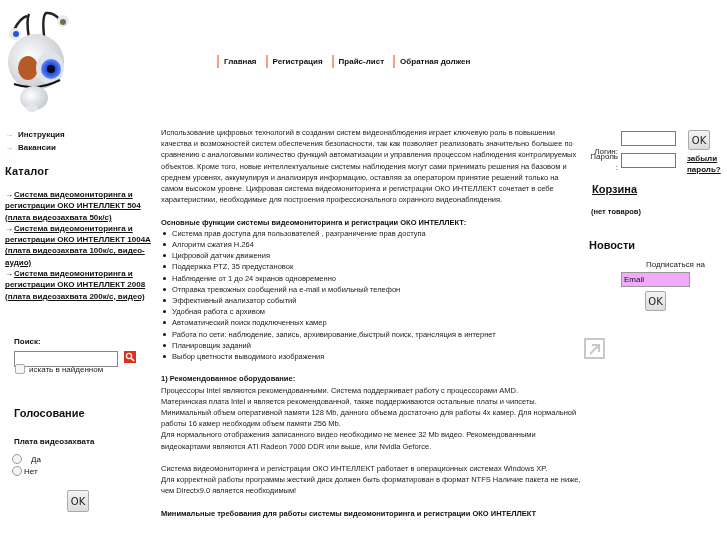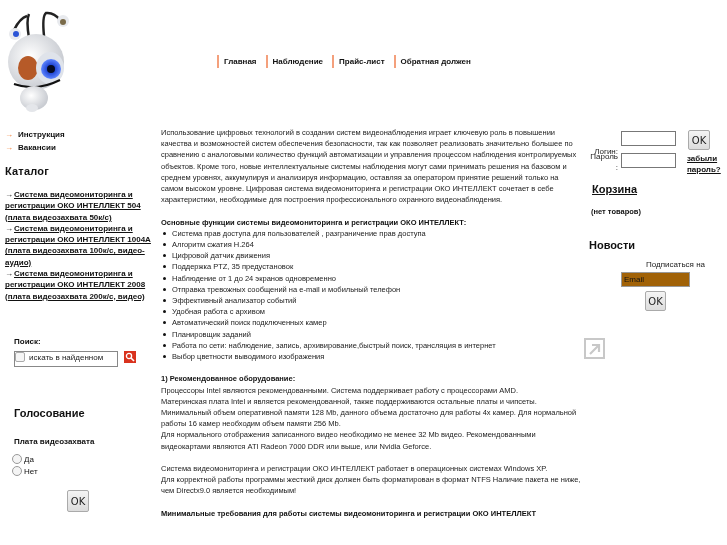--- a/index.html
+++ b/index.html
@@ -18,21 +18,21 @@
   .arrow-link .arr { color: #f07a2e; font-size: 8px; margin-right: 5px; }
   .h-catalog { position: absolute; left: 5px; top: 165px; font-size: 11px; font-weight: bold; letter-spacing: 0.2px; }
   .catalog { position: absolute; left: 5px; top: 189px; width: 150px; }
   .cat-item { font-size: 8px; font-weight: bold; line-height: 11.3px; }
   .cat-item .ar { font-weight: normal; margin-right: 1px; }
   .cat-item a { color: #111; text-decoration: underline; cursor: pointer; }
 
   .search-label { position: absolute; left: 14px; top: 337px; font-weight: bold; font-size: 8px; }
   .search-input { position: absolute; left: 14px; top: 351px; width: 104px; height: 16px; border: 1px solid #888; background: #fff; font-size: 8px; padding: 0 3px; }
   .search-btn { position: absolute; left: 124px; top: 351px; width: 12px; height: 12px; background: #d9321e; display: flex; align-items: center; justify-content: center; cursor: pointer; }
-  .search-within { position: absolute; left: 15px; top: 352px; display: flex; align-items: center; font-size: 8px; color: #222; }
+  .search-within { position: absolute; left: 15px; top: 364px; display: flex; align-items: center; font-size: 8px; color: #222; }
   .cbox { width: 10px; height: 10px; border: 1px solid #aaa; border-radius: 2px; background: #f6f6f6; margin-right: 4px; }
 
   .h-vote { position: absolute; left: 14px; top: 407px; font-size: 11px; font-weight: bold; }
   .vote-q { position: absolute; left: 14px; top: 437px; font-size: 8px; font-weight: bold; }
   .radio-row { position: absolute; left: 12px; display: flex; align-items: center; font-size: 8px; }
   .radio { width: 10px; height: 10px; border: 1px solid #999; border-radius: 50%; background: #f4f4f4; margin-right: 2px; }
   .ok-btn { position: absolute; border: 1px solid #aaa; border-radius: 2px; background: linear-gradient(#f4f4f4, #dcdcdc); font-size: 10px; color: #222; display: flex; align-items: center; justify-content: center; cursor: pointer; font-family: "DejaVu Sans", sans-serif; }
 
   
   .main { position: absolute; left: 161px; top: 127px; width: 420px; font-size: 7.5px; line-height: 11.2px; color: #222; }
@@ -44,21 +44,21 @@
   .gap { height: 11.2px; }
 
   
   .login-label { position: absolute; font-size: 8px; color: #222; text-align: right; }
   .login-input { position: absolute; width: 55px; height: 15px; border: 1px solid #777; background: #fff; }
   .forgot { position: absolute; left: 687px; top: 153px; font-size: 8px; font-weight: bold; text-decoration: underline; line-height: 11px; cursor: pointer; color: #111; }
   .h-cart { position: absolute; left: 592px; top: 183px; font-size: 11px; font-weight: bold; text-decoration: underline; cursor: pointer; }
   .cart-empty { position: absolute; left: 591px; top: 207px; font-size: 7.5px; font-weight: bold; }
   .h-news { position: absolute; left: 589px; top: 239px; font-size: 11px; font-weight: bold; }
   .subscribe-label { position: absolute; left: 608px; top: 260px; font-size: 8px; color: #222; padding-left: 38px; }
-  .email-input { position: absolute; left: 621px; top: 272px; width: 69px; height: 15px; border: 1px solid #999; background: #a16207; font-size: 8px; padding: 0 2px; color: #111; }
+  .email-input { position: absolute; left: 621px; top: 272px; width: 69px; height: 15px; border: 1px solid #999; background: #f0abfc; font-size: 8px; padding: 0 2px; color: #111; }
   .ext-icon { position: absolute; left: 584px; top: 338px; width: 21px; height: 21px; border: 2px solid #c8c8c8; display: flex; align-items: center; justify-content: center; }
 </style>
 </head>
 <body>
 
 <div class="logo">
   <svg width="70" height="112" viewBox="0 0 70 112">
     <defs>
       <radialGradient id="body" cx="40%" cy="40%" r="60%">
         <stop offset="0%" stop-color="#ffffff"></stop>
@@ -88,21 +88,21 @@
   </svg>
 </div>
 
 <nav class="topnav">
   <a class="nav-item">
       <span class="sep"></span>
       <span>Главная</span>
     </a>
   <a class="nav-item">
       <span class="sep"></span>
-      <span>Наблюдение</span>
+      <span>Регистрация</span>
     </a>
   <a class="nav-item">
       <span class="sep"></span>
       <span>Прайс-лист</span>
     </a>
   <a class="nav-item">
       <span class="sep"></span>
       <span>Обратная должен</span>
     </a>
 </nav>
@@ -133,21 +133,21 @@
     <line x1="6" y1="6" x2="9" y2="9" stroke="#fff" stroke-width="1.6"></line>
   </svg>
 </div>
 <label class="search-within">
   <span class="cbox"></span>
   <span>искать в найденном</span>
 </label>
 
 <div class="h-vote">Голосование</div>
 <div class="vote-q">Плата видеозахвата</div>
-<label class="radio-row" style="top:454px;">
+<label class="radio-row" style="top:454px;gap:7px;">
   <span class="radio"></span>
   <span>Да</span>
 </label>
 <label class="radio-row" style="top:466px;">
   <span class="radio"></span>
   <span>Нет</span>
 </label>
 <button class="ok-btn" style="left:67px; top:490px; width:22px; height:22px;">OK</button>
 
 <div class="main">
@@ -157,22 +157,22 @@
   <ul>
     <li>Система прав доступа для пользователей , разграничение прав доступа</li>
     <li>Алгоритм сжатия H.264</li>
     <li>Цифровой датчик движения</li>
     <li>Поддержка PTZ, 35 предустановок</li>
     <li>Наблюдение от 1 до 24 экранов одновременно</li>
     <li>Отправка тревожных сообщений на e-mail и мобильный телефон</li>
     <li>Эффективный анализатор событий</li>
     <li>Удобная работа с архивом</li>
     <li>Автоматический поиск подключенных камер</li>
+    <li>Работа по сети: наблюдение, запись, архивирование,быстрый поиск, трансляция в интернет</li>
     <li>Планировщик заданий</li>
-    <li>Работа по сети: наблюдение, запись, архивирование,быстрый поиск, трансляция в интернет</li>
     <li>Выбор цветности выводимого изображения</li>
   </ul>
   <div class="gap"></div>
   <p class="bold">1) Рекомендованное оборудование:</p>
   <p>Процессоры Intel являются рекомендованными. Система поддерживает работу с процессорами AMD.</p>
   <p>Материнская плата Intel и является рекомендованной, также поддерживаются остальные платы и чипсеты.</p>
   <p>Минимальный объем оперативной памяти 128 Mb, данного объема достаточно для работы 4х камер. Для нормальной работы 16 камер необходим объем памяти 256 Mb.</p>
   <p>Для нормального отображения записанного видео необходимо не менее 32 Mb видео. Рекомендованными видеокартами являются ATI Radeon 7000 DDR или выше, или Nvidia Geforce.</p>
   <div class="gap"></div>
   <p>Система видеомониторинга и регистрации ОКО ИНТЕЛЛЕКТ работает в операционных системах Windows XP.</p>

